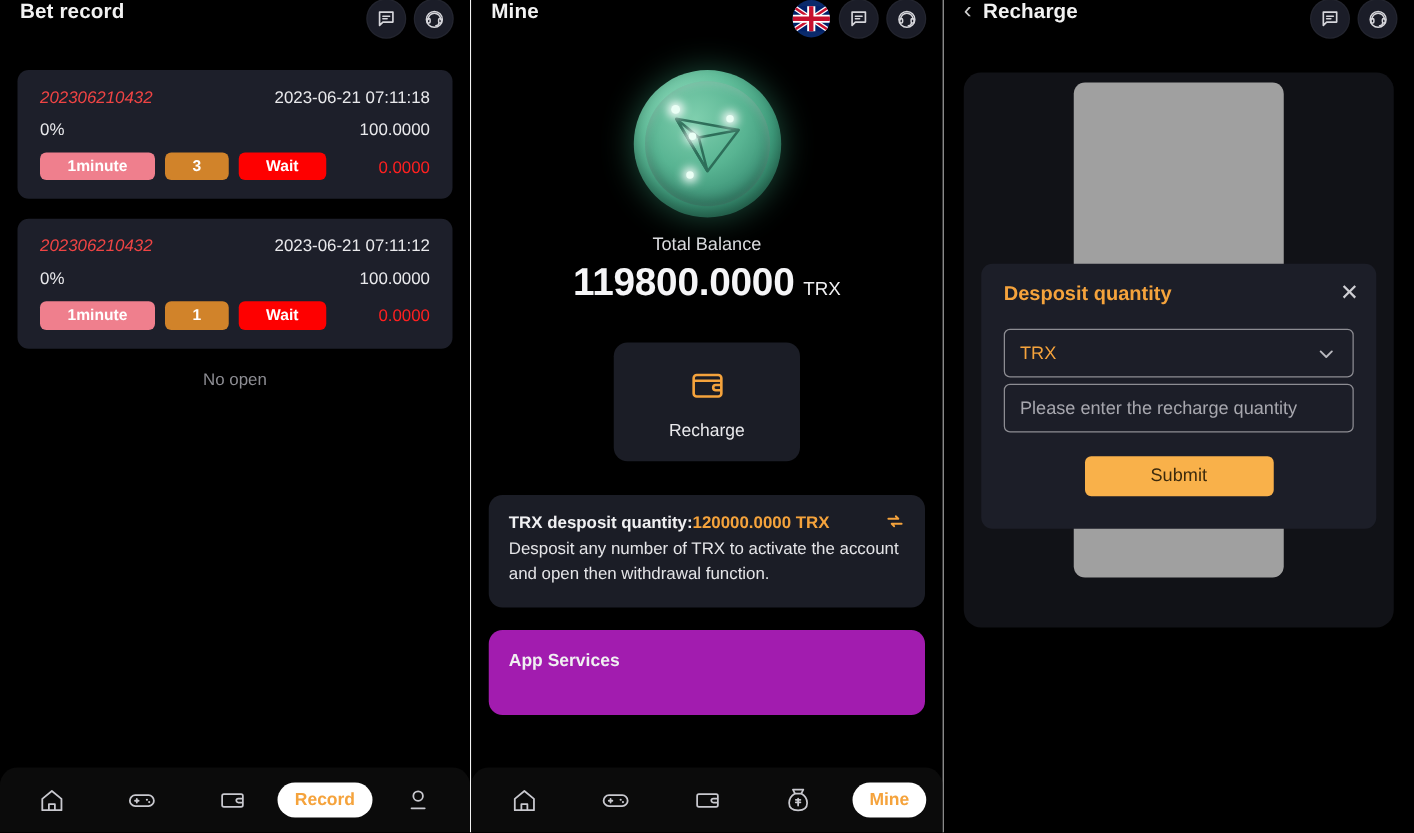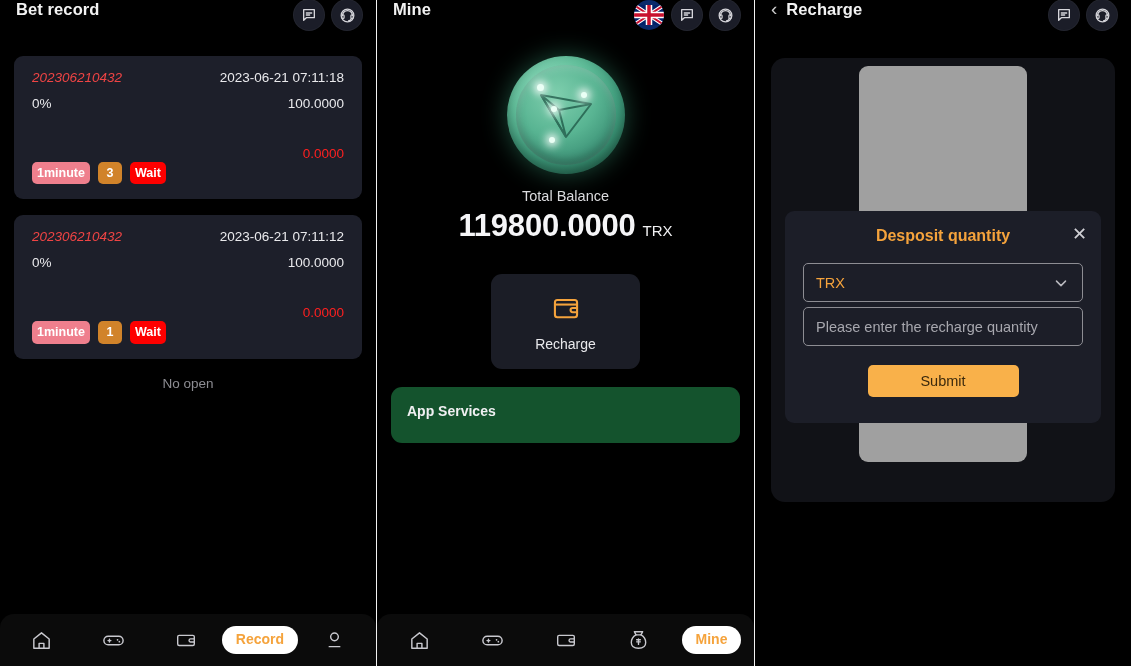--- a/index.html
+++ b/index.html
@@ -51,21 +51,21 @@
   .rec-row { display: flex; align-items: center; justify-content: space-between; }
   .rec-row + .rec-row { margin-top: 11px; }
   .rec-id { color: #ef4444; font-size: 13.5px; font-style: italic; }
   .rec-time { color: #e9e9ec; font-size: 13.5px; }
   .rec-pct { color: #e9e9ec; font-size: 13.5px; }
   .rec-amt { color: #e9e9ec; font-size: 13.5px; }
   .rec-row-3 { margin-top: 13px; }
   .tags { display: flex; align-items: center; gap: 8px; }
   .tag {
     color: #fff; font-size: 12.5px; font-weight: bold;
-    border-radius: 5px; padding: 4px 5px; line-height: 1.15; white-space: nowrap; margin-top: 40px;
+    border-radius: 5px; padding: 4px 22px; line-height: 1.15; white-space: nowrap;
   }
   .tag-period { background: #ef7f8d; }
   .tag-num { background: #d1832a; min-width: 24px; text-align: center; }
   .tag-state { background: #fe0000; }
   .rec-result { color: #fe2020; font-size: 13.5px; }
   .no-more { text-align: center; color: #8d8d93; font-size: 13.5px; padding-top: 1px; }
 
   
   .tabbar {
     position: absolute; left: 0; right: 0; bottom: 0; height: 52px;
@@ -113,40 +113,40 @@
     margin: 27px 14px 0 14px; background: #1b1d26; border-radius: 11px;
     padding: 13px 16px 16px 16px; position: relative;
   }
   .notice-head { display: flex; align-items: center; }
   .notice-title { color: #f0f0f2; font-size: 13.5px; font-weight: bold; }
   .notice-amount { color: #f5a33c; font-size: 13.5px; font-weight: bold; }
   .notice-refresh { margin-left: auto; display: flex; align-items: center; }
   .notice-body { color: #e4e4e7; font-size: 13.5px; line-height: 1.5; margin-top: 4px; }
 
   .services {
-    margin: 18px 14px 0 14px; background: #14532d;
-    border-radius: 11px; padding: 16px 16px 24px 16px;
+    margin: 18px 14px 0 14px; background: #a21caf;
+    border-radius: 11px; padding: 16px 16px 36px 16px;
   }
   .services-title { color: #f0f0f2; font-size: 14px; font-weight: bold; }
 
   
   .qr-shell {
     position: absolute; left: 16px; right: 16px; top: 58px; height: 444px;
     background: #111217; border-radius: 14px;
   }
   .qr-box {
     position: absolute; left: 50%; transform: translateX(-50%); top: 8px;
     width: 168px; height: 396px; background: #a0a0a0; border-radius: 9px;
   }
   .modal {
     position: absolute; left: 30px; right: 30px; top: 211px;
     background: #1c1e28; border-radius: 9px; padding: 16px 18px 26px 18px;
   }
   .modal-title {
-    text-align: center; color: #f5a33c; font-size: 16px; font-weight: bold;
+    color: #f5a33c; font-size: 16px; font-weight: bold;
   }
   .modal-close {
     position: absolute; right: 14px; top: 14px; color: #cfcfd4;
     font-size: 18px; line-height: 1; font-weight: 300;
   }
   .field {
     margin-top: 18px; height: 39px; border: 1px solid #8d8d93; border-radius: 5px;
     display: flex; align-items: center; padding: 0 12px; background: transparent;
   }
   .field-value { color: #f5a33c; font-size: 14.5px; }
@@ -321,20 +321,33 @@
       <div class="action-card">
         <svg width="32" height="32" viewBox="0 0 26 26" fill="none" stroke="#f5a33c" stroke-width="1.7" stroke-linejoin="round">
           <rect x="4" y="6.5" width="18" height="14" rx="2"></rect>
           <path d="M4 10.2h18"></path>
           <path d="M22 13h-3.6a1.7 1.7 0 0 0 0 3.4H22"></path>
         </svg>
         <span class="action-label">Recharge</span>
       </div>
     </div>
 
+    <div class="notice">
+      <div class="notice-head">
+        <span class="notice-title">TRX desposit quantity:</span>
+        <span class="notice-amount">120000.0000 TRX</span>
+        <span class="notice-refresh">
+          <svg width="16" height="16" viewBox="0 0 24 24" fill="none" stroke="#f5a33c" stroke-width="2.2" stroke-linecap="round" stroke-linejoin="round">
+            <path d="M4 9h12l-3-3"></path>
+              <path d="M20 15H8l3 3"></path>
+          </svg>
+        </span>
+      </div>
+      <div class="notice-body">Desposit any number of TRX to activate the account and open then withdrawal function.</div>
+    </div>
 
     <div class="services">
       <div class="services-title">App Services</div>
     </div>
 
     <div class="tabbar">
       <div class="tab">
         <svg width="23" height="23" viewBox="0 0 24 24" fill="none" stroke="#c9c9cf" stroke-width="1.5" stroke-linecap="round" stroke-linejoin="round">
           <path d="M4 10.5 12 4l8 6.5V20H4z"></path>
             <path d="M9.5 20v-5h5v5"></path>

